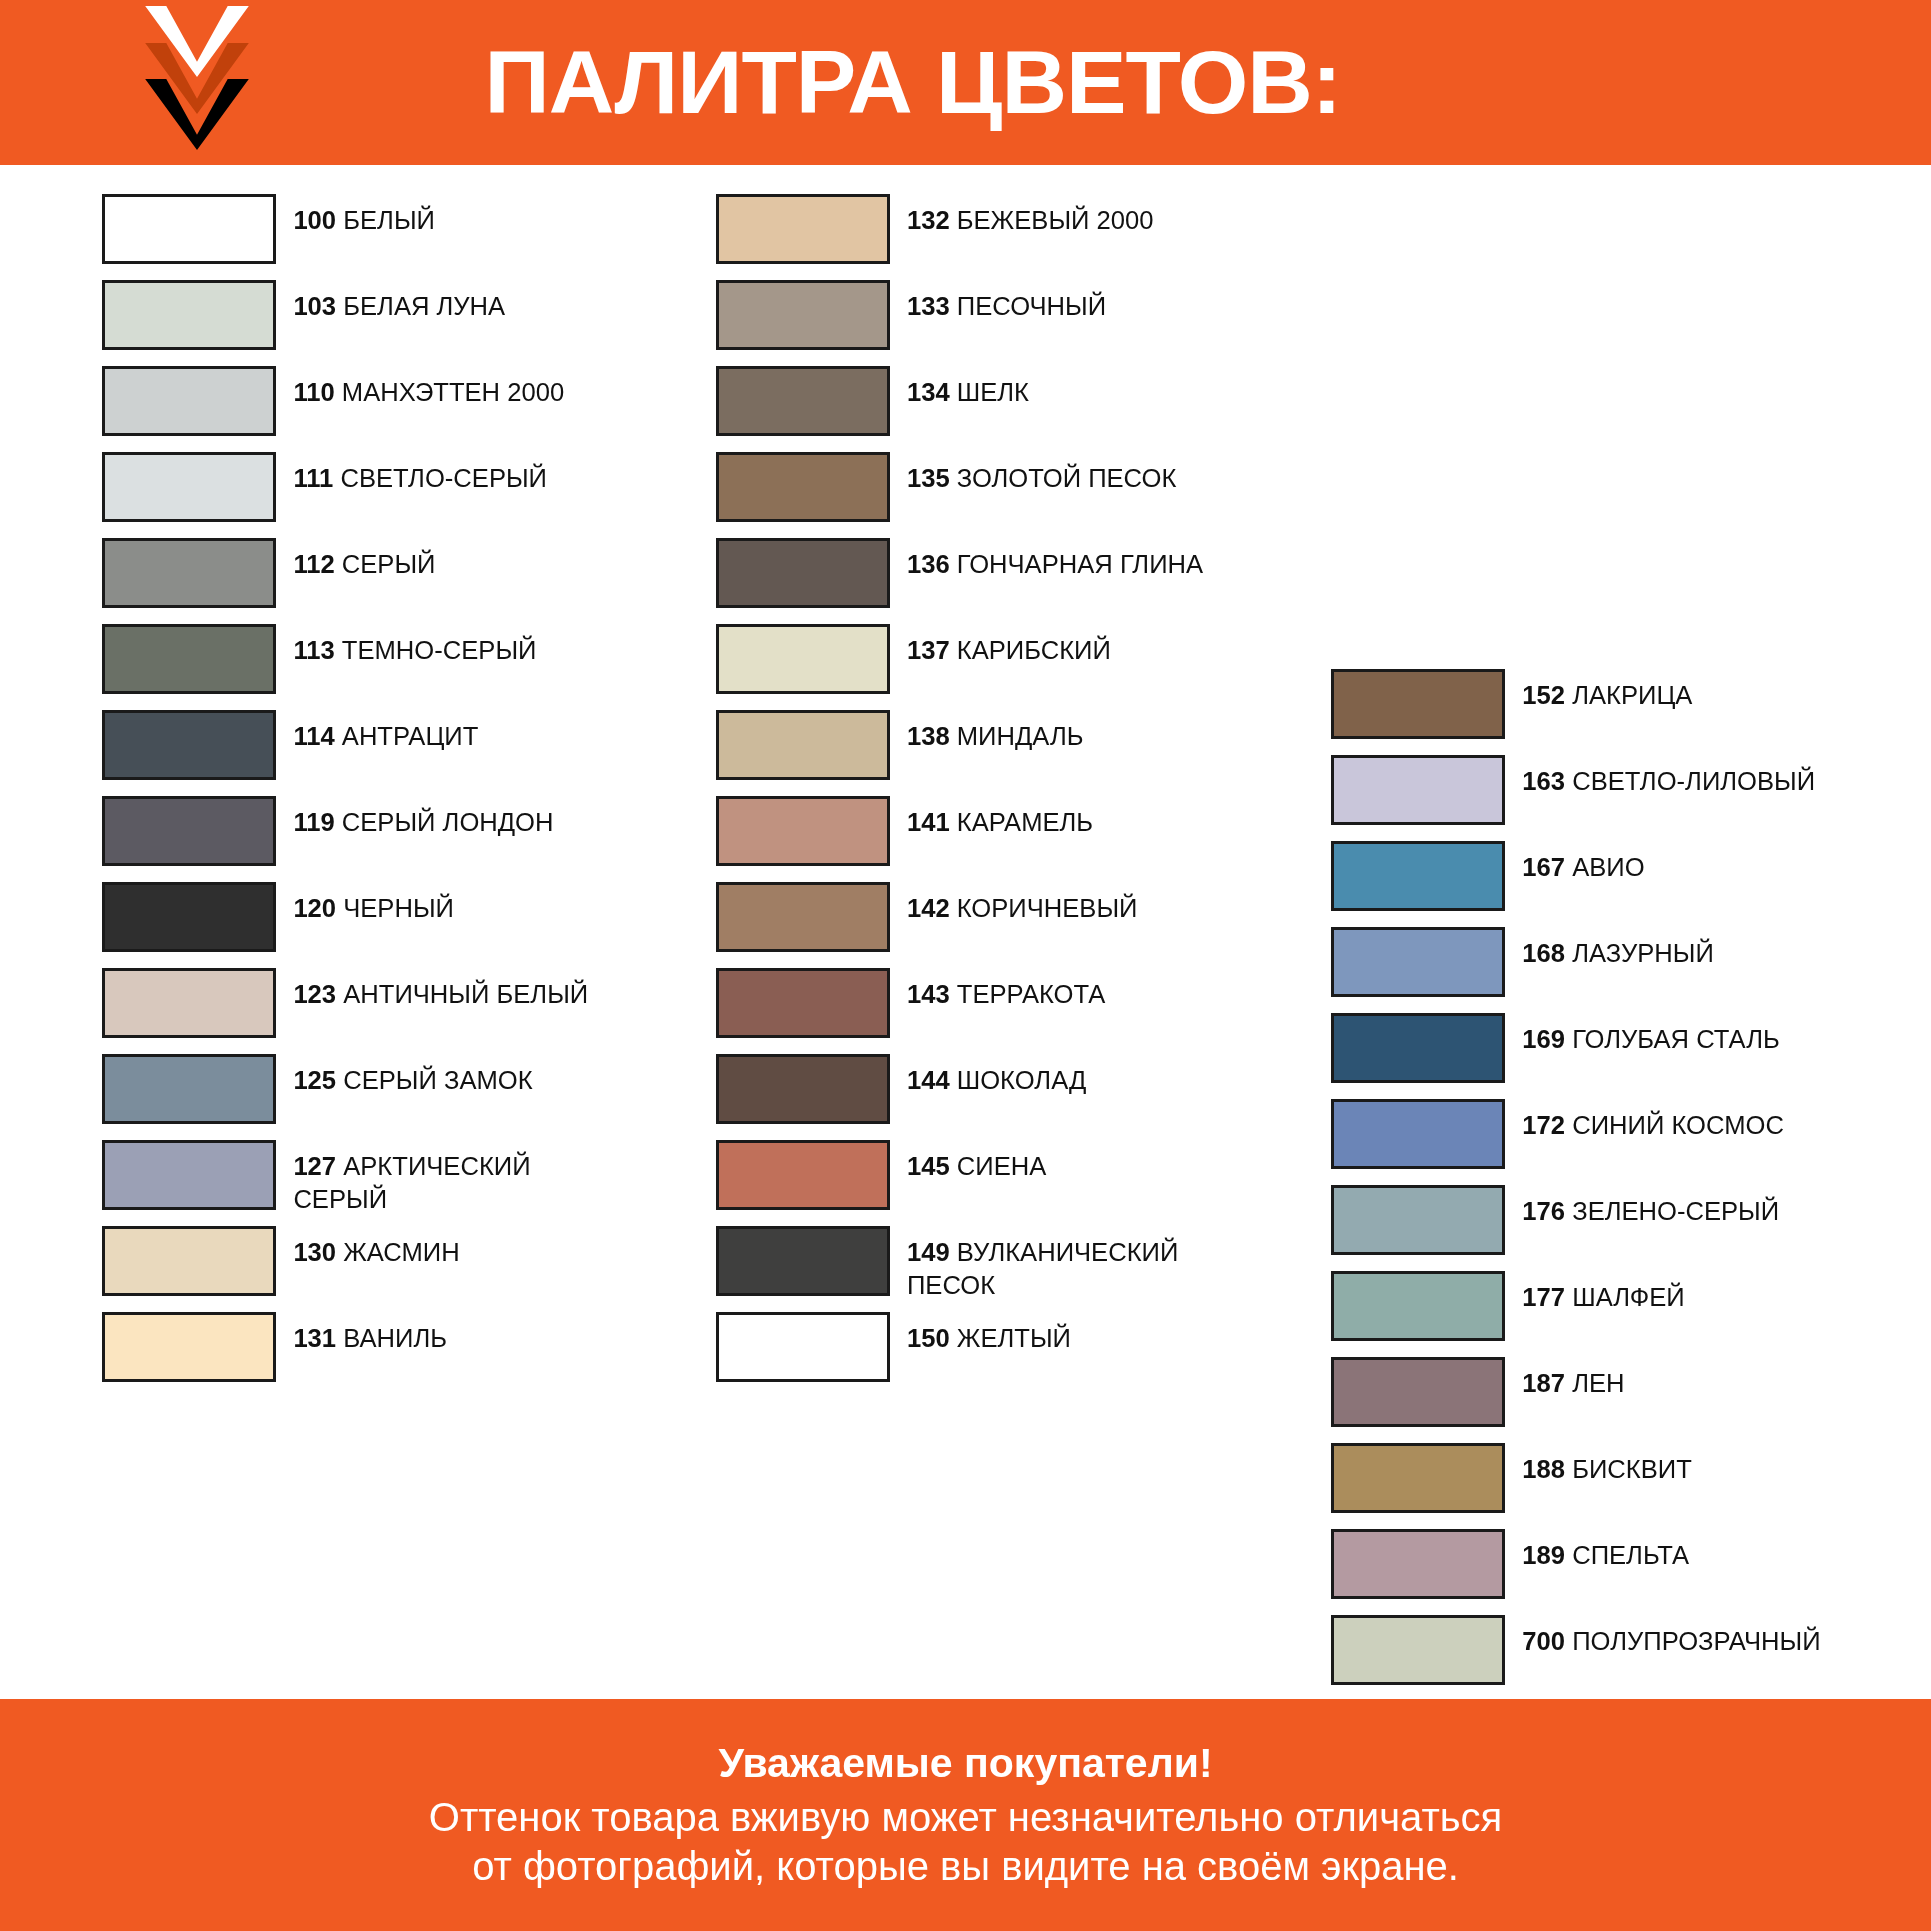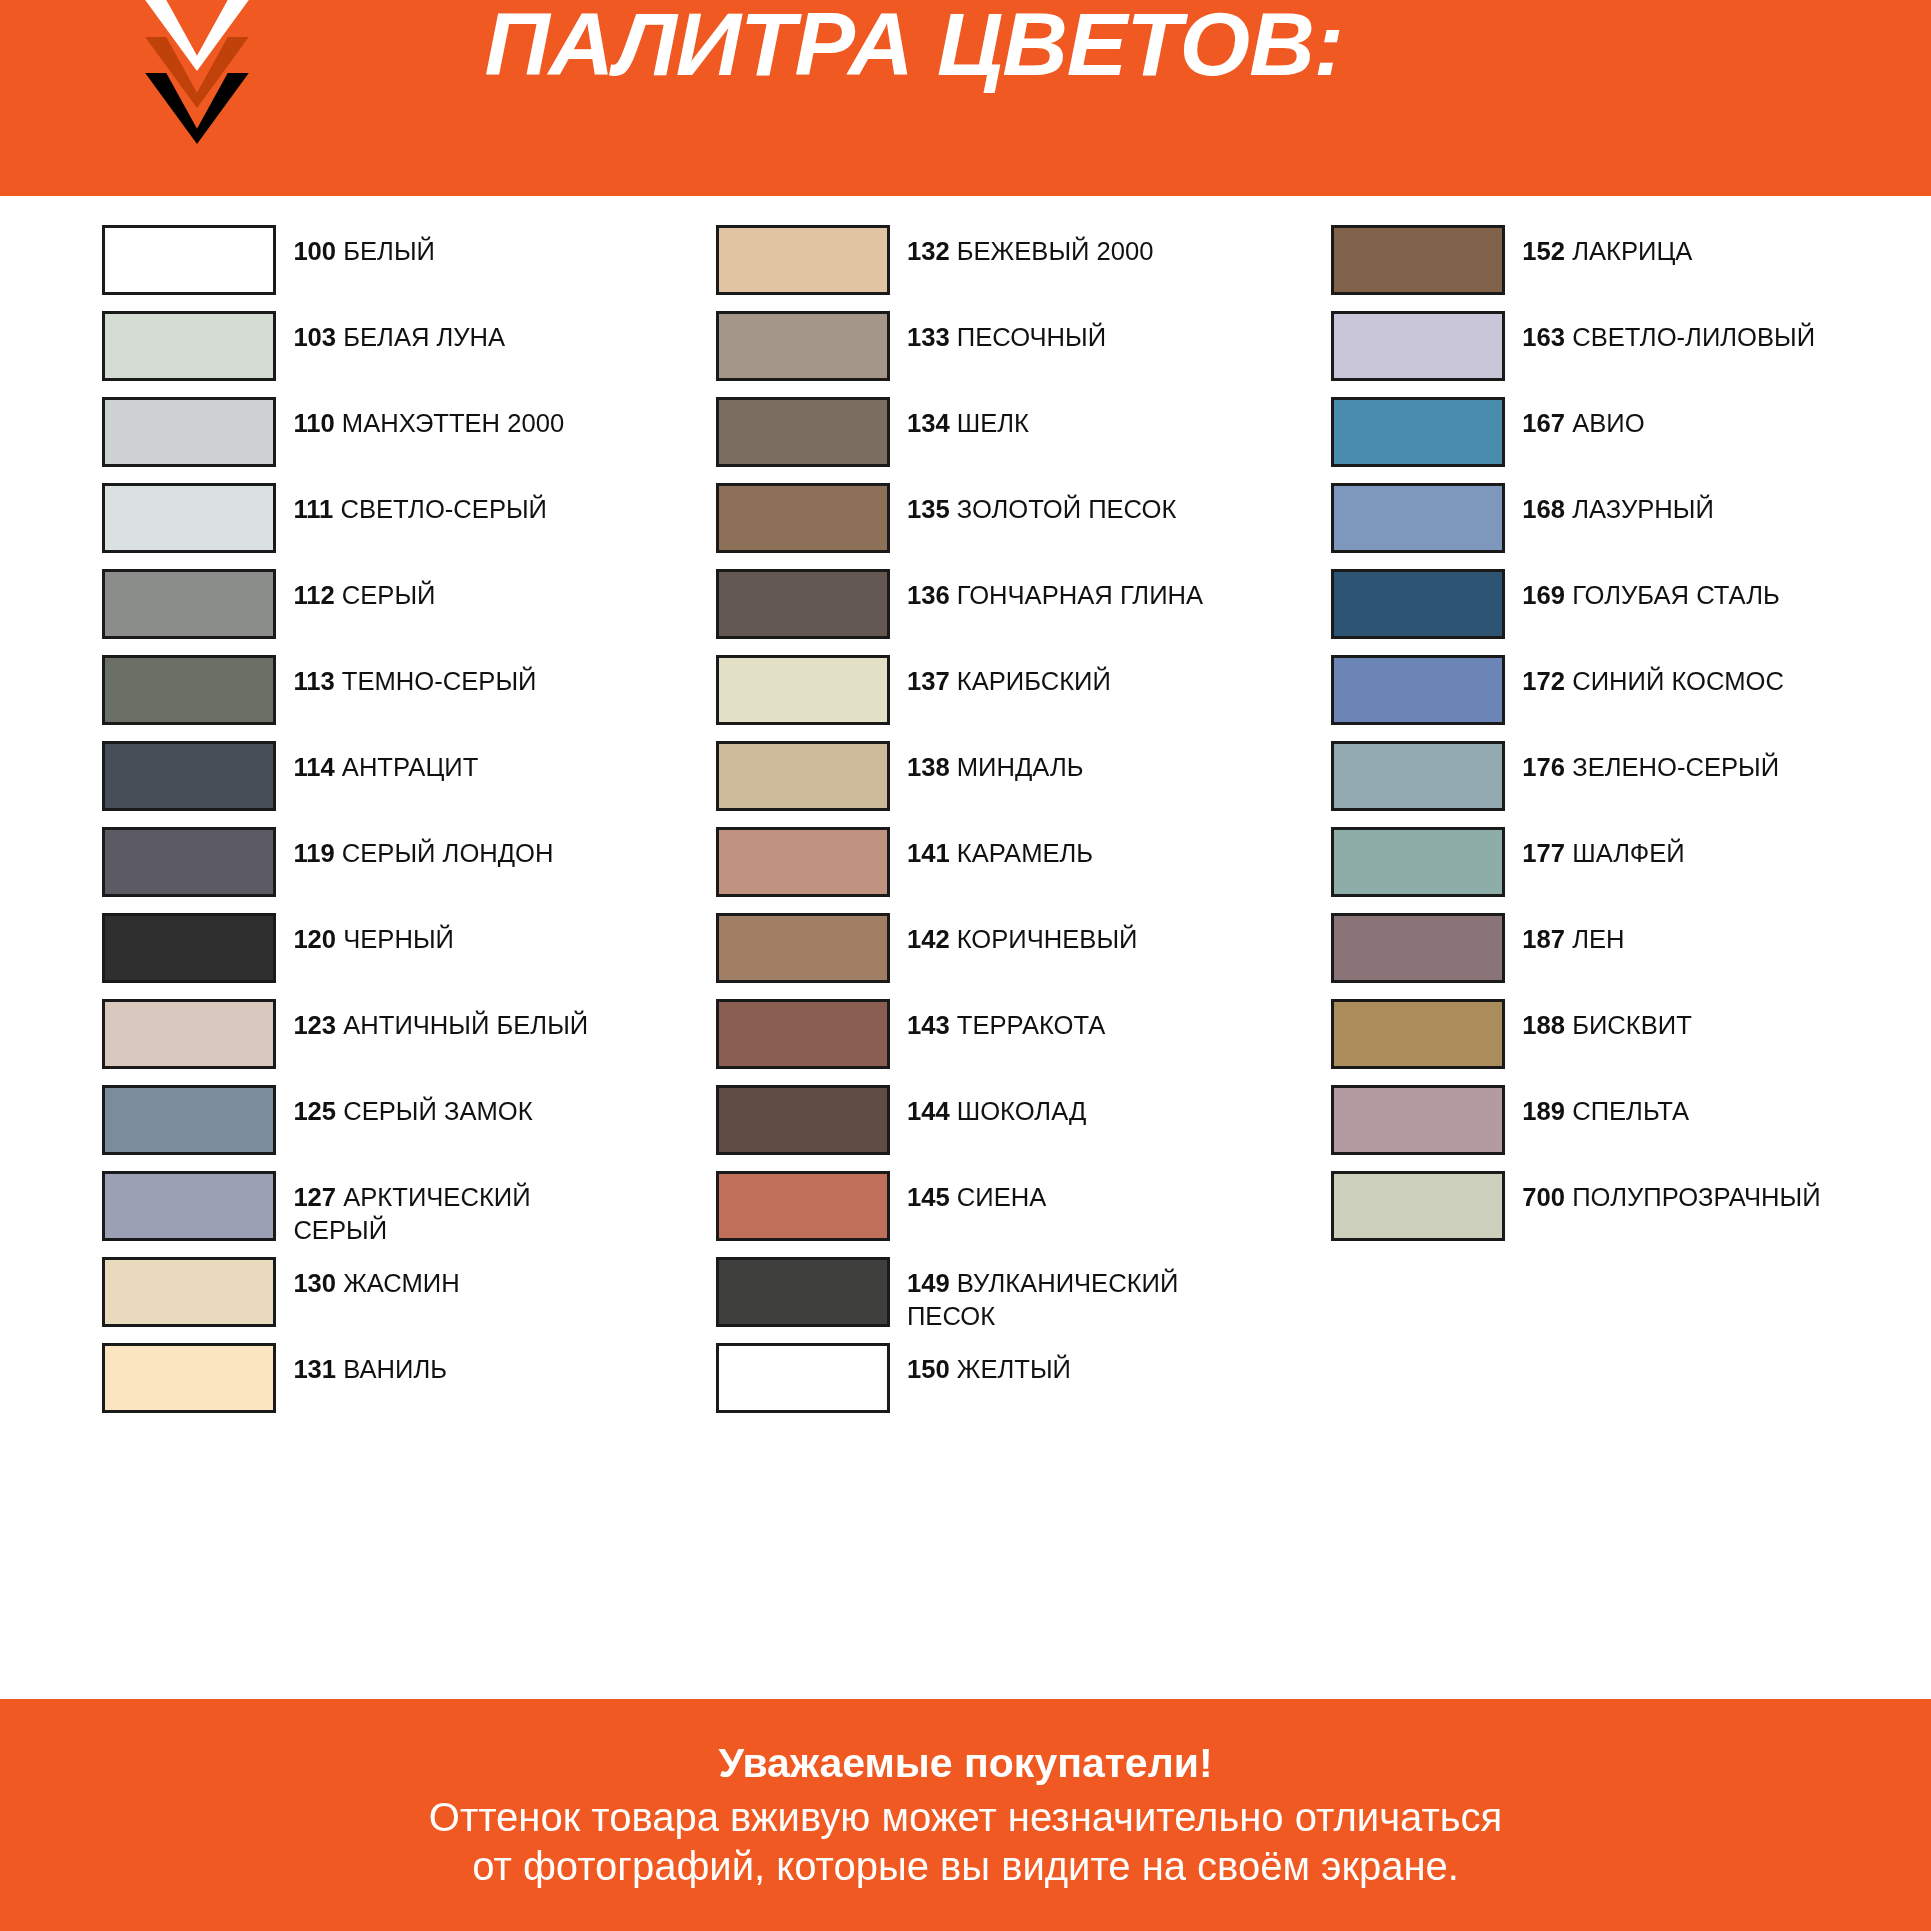--- a/index.html
+++ b/index.html
@@ -17,26 +17,26 @@
     position: relative;
     width: 1931px;
     height: 1931px;
     background: #ffffff;
     display: flex;
     flex-direction: column;
   }
 
   
   .header {
-    height: 196px;
+    height: 165px;
     background: #f05a22;
     display: flex;
+    align-items: center;
     flex: 0 0 auto;
     position: relative;
-    font-style: italic;
   }
   .chevron-stack {
     width: 145px;
     margin-left: 145px;
     height: 154px;
     position: relative;
     flex: 0 0 auto;
   }
   .chev {
     position: absolute;
@@ -70,21 +70,21 @@
   }
   .column {
     flex: 1 1 0;
     display: flex;
     flex-direction: column;
     padding-left: 21px;
     box-sizing: border-box;
   }
   .column:nth-child(1) { padding-left: 102px; }
   .column:nth-child(2) { padding-left: 13.5px; }
-  .column:nth-child(3) { padding-left: 15.4px; }
+  .column:nth-child(3) { padding-left: 15.4px; justify-content: flex-end; }
 
   .swatch-row {
     display: flex;
     align-items: flex-start;
     height: 86px;
     flex: 0 0 auto;
   }
   .swatch {
     width: 174px;
     height: 70px;

